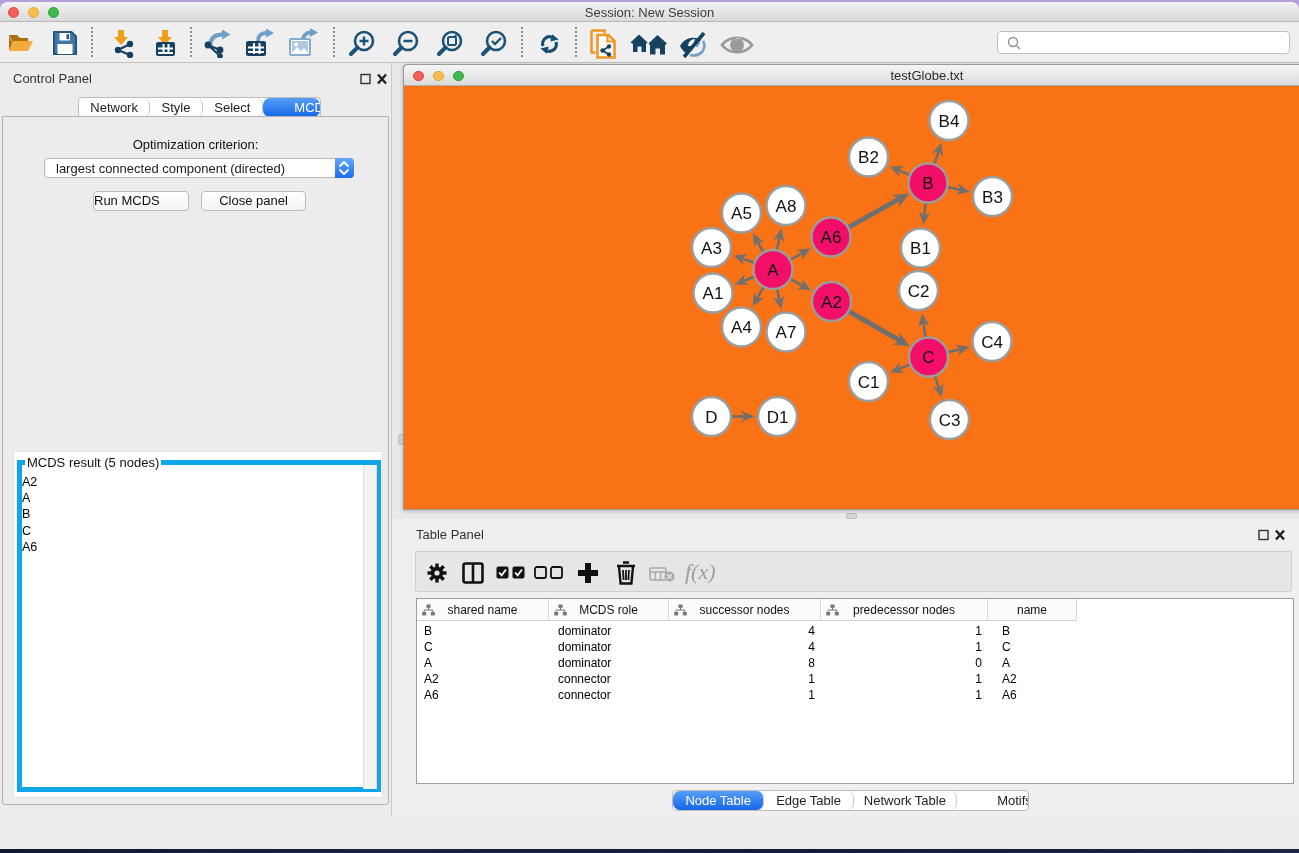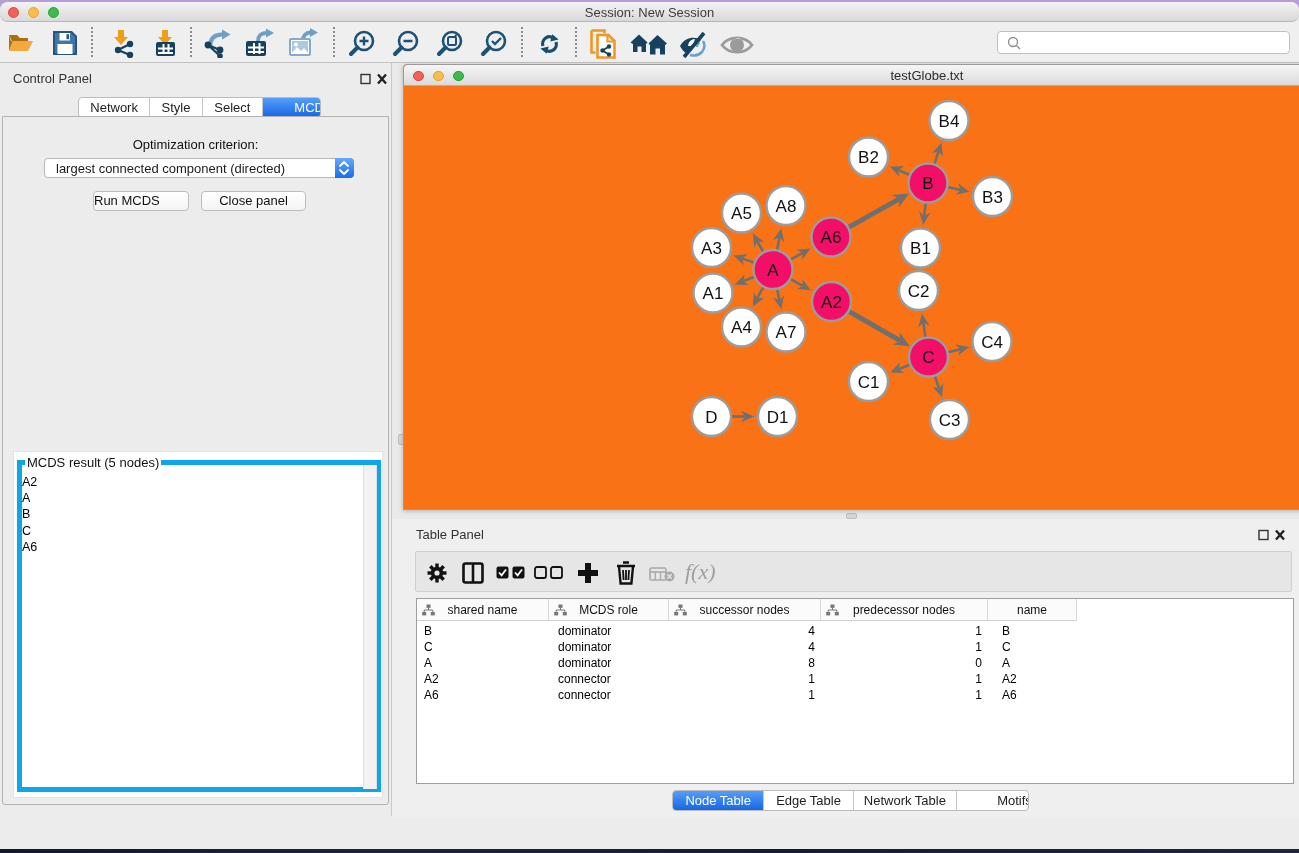--- a/index.html
+++ b/index.html
@@ -7,21 +7,21 @@
   body { font-family:"Liberation Sans", sans-serif; background:#b49fd8; position:relative; }
   .abs { position:absolute; }
   
   #deskbottom { left:0; top:849px; width:1299px; height:4px;
     background:linear-gradient(90deg,#10182e 0%,#1a2240 30%,#131b36 60%,#1c2444 100%); }
   
   #appwin { left:0; top:2px; width:1299px; height:847px; background:#ececec;
     border-radius:8px 8px 0 0; overflow:hidden; }
   
   #titlebar { left:0; top:0; width:1299px; height:20px;
-    background:linear-gradient(#f3f3f3,#d9d9d9); border-bottom:1px solid #b7b7b7;border-radius:8px; }
+    background:linear-gradient(#f3f3f3,#d9d9d9); border-bottom:1px solid #b7b7b7; }
   #titlebar .tl { position:absolute; top:5px; width:11px; height:11px; border-radius:50%; }
   #title-text { position:absolute; top:3px; left:0; width:100%; text-align:center;
     font-size:13px; color:#3c3c3c; }
   
   #toolbar { left:0; top:20px; width:1299px; height:41px; background:#efefef;
     border-bottom:1px solid #c3c3c3; }
   .tsep { position:absolute; top:5px; height:30px; width:0;
     border-left:2px dotted #8b8b8b; }
   .ticon { position:absolute; top:0; }
   
@@ -49,21 +49,21 @@
   #tp-toolbar { left:23px; top:32px; width:877px; height:41px; background:#e6e6e6;
     border:1px solid #cfcfcf; border-radius:2px; }
   #tgrid { left:24px; top:79px; width:878px; height:186px; background:#fff;
     border:1px solid #9e9e9e; }
   
   #statusbar { left:0; top:814px; width:1299px; height:33px; background:#efefef;
     border-top:1px solid #bdbdbd; }
   .seg { position:absolute; display:flex; height:21px; border:1px solid #bcbcbc;
     border-radius:4px; background:#fff; overflow:hidden; }
   .seg > div { display:flex; align-items:center; justify-content:center;
-    font-size:13px; color:#222; border-right:1px solid #c6c6c6; }
+    font-size:13px; color:#222; border-right:1px solid #c6c6c6;border-radius:7px; }
   .seg > div:last-child { border-right:none;padding-left:44px; }
   .seg > div.sel { background:linear-gradient(#559ef7,#1667e8); color:#fff; }
   .thead { top:0; height:22px; border-right:1px solid #d8d8d8; font-size:12px; color:#111;
     text-align:center; line-height:22px; }
   .thead span { display:inline-block; }
   .tcol { font-size:12px; color:#000; line-height:16px; }
 </style>
 </head>
 <body>
 <div id="deskbottom" class="abs"></div>

